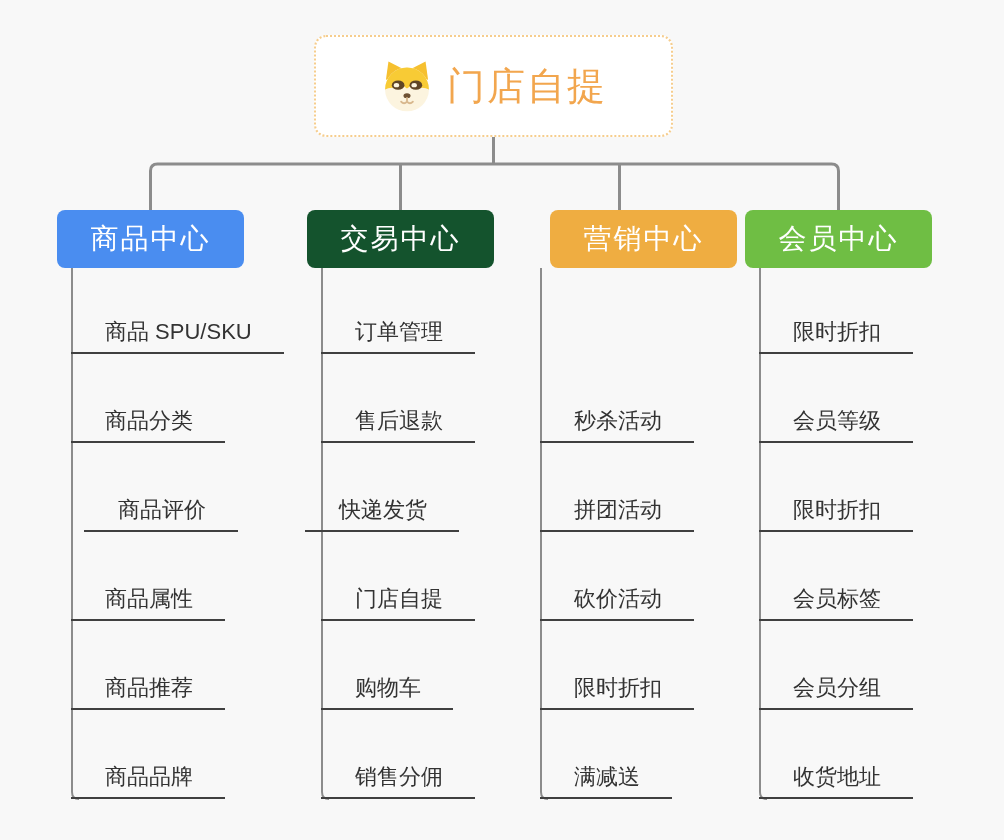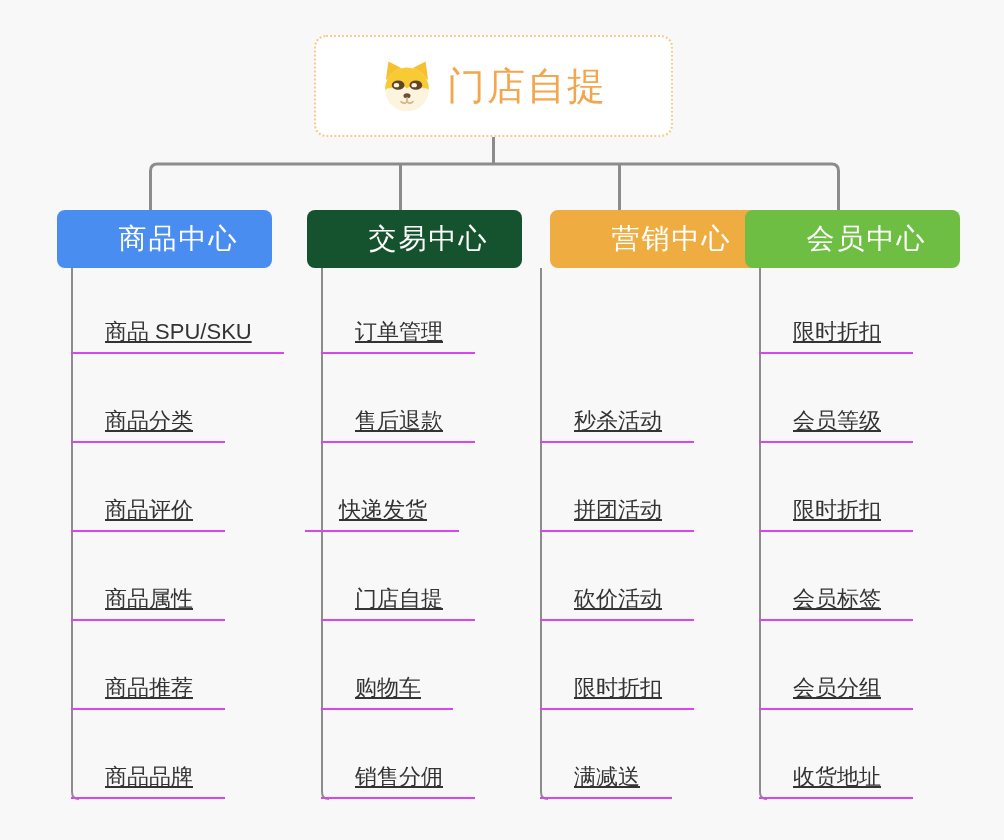--- a/index.html
+++ b/index.html
@@ -42,32 +42,30 @@
     top:210px;
     width:187px; height:58px;
     border-radius:8px;
     color:#ffffff;
     font-size:28px;
     letter-spacing:2px;
     text-align:center;
     line-height:58px;
     white-space:nowrap;
     cursor:pointer;
-    padding-left:28px;
   }
   .item {
     position:absolute;
     font-size:22px;
     line-height:22px;
     color:#333333;
     padding:0 32px 9px 34px;
-    border-bottom:2px solid #d946ef;
+    border-bottom:2px solid #404040;
     white-space:nowrap;
     cursor:pointer;
-    text-decoration:underline;
   }
 </style>
 </head>
 <body>
 
 <div class="canvas">
 
   <svg class="connectors" width="1004" height="840">
     <g stroke="#8c8c8c" stroke-width="3" fill="none">
       <path d="M493.5 137 L493.5 164"></path>
@@ -99,21 +97,21 @@
     <span class="root-title">门店自提</span>
   </div>
 
   <div class="cat" style="left: 57px; background-color: rgb(74, 141, 240);">商品中心</div>
   <div class="cat" style="left: 307px; background-color: #14532d;">交易中心</div>
   <div class="cat" style="left: 526px; background-color: rgb(239, 173, 65); margin-left: 24px;">营销中心</div>
   <div class="cat" style="left: 745px; background-color: rgb(111, 190, 68); font-family: Liberation Serif, serif;">会员中心</div>
 
   <div class="item" style="left:71px;top:321px">商品 SPU/SKU</div>
   <div class="item" style="left:71px;top:410px">商品分类</div>
-  <div class="item" style="left:71px;top:499px">商品评价</div>
+  <div class="item" style="left:84px;top:499px">商品评价</div>
   <div class="item" style="left:71px;top:588px">商品属性</div>
   <div class="item" style="left:71px;top:677px">商品推荐</div>
   <div class="item" style="left:71px;top:766px">商品品牌</div>
 
   <div class="item" style="left:321px;top:321px">订单管理</div>
   <div class="item" style="left:321px;top:410px">售后退款</div>
   <div class="item" style="left:305px;top:499px">快递发货</div>
   <div class="item" style="left:321px;top:588px">门店自提</div>
   <div class="item" style="left:321px;top:677px">购物车</div>
   <div class="item" style="left:321px;top:766px">销售分佣</div>

